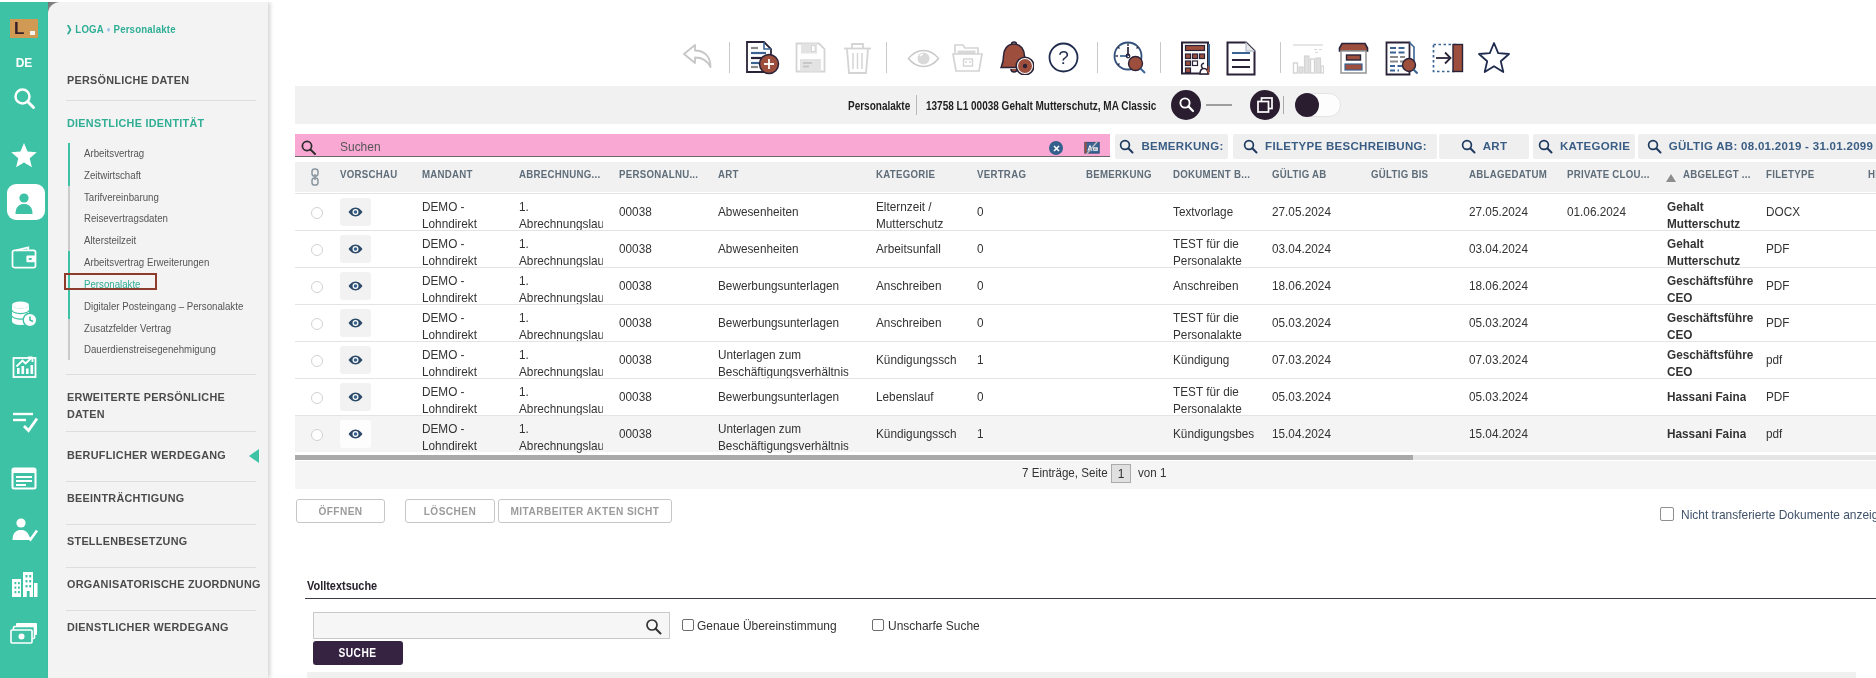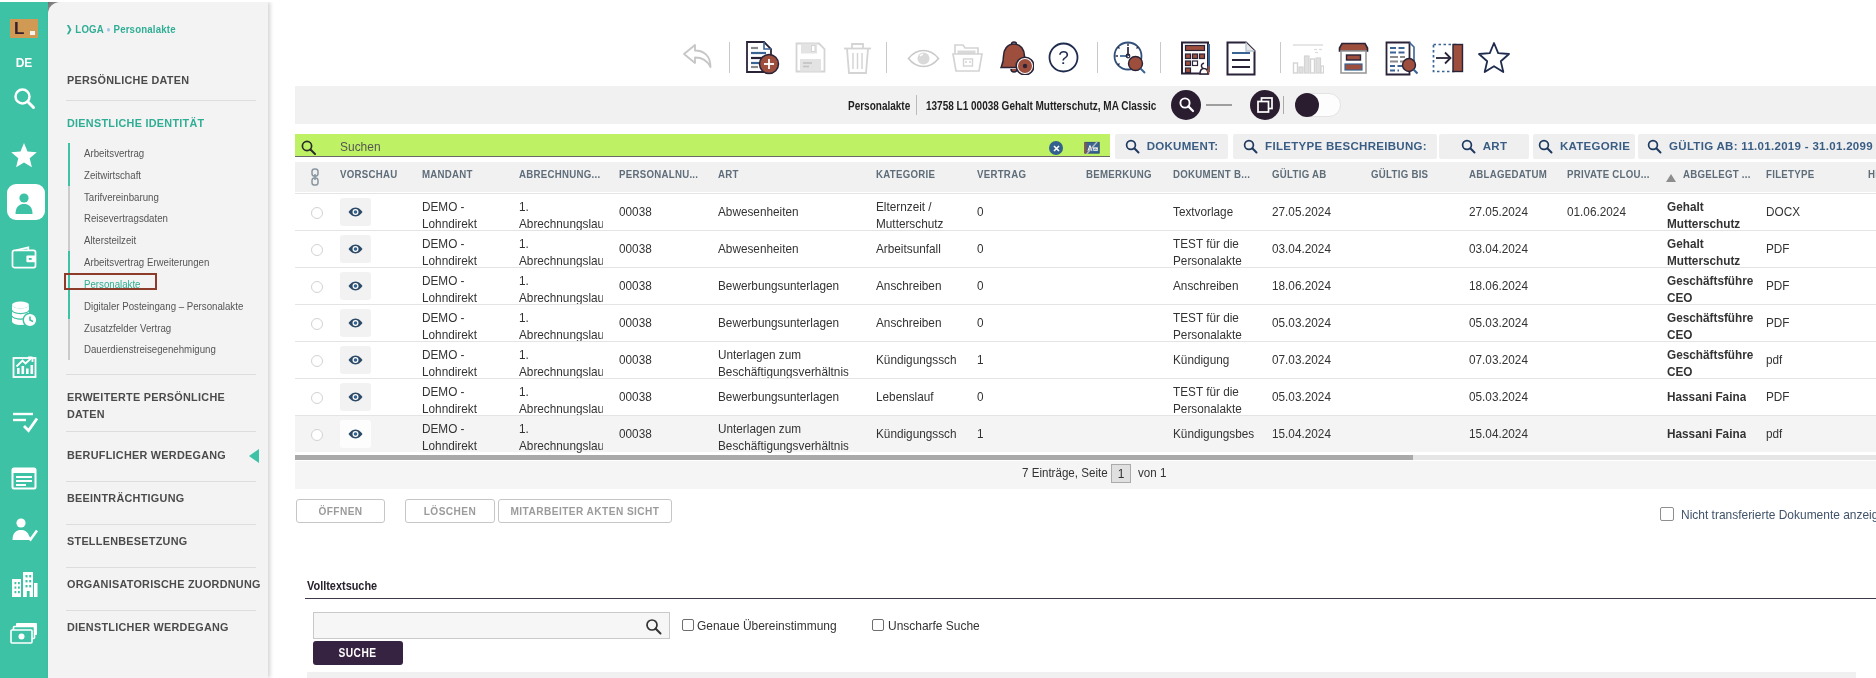--- a/index.html
+++ b/index.html
@@ -37,21 +37,21 @@
   #graybar .t1 { position:absolute; left:553px; top:13px; font-size:12.5px; font-weight:bold; color:#1f1f1f; transform:scaleX(0.80); transform-origin:0 0; }
   #graybar .vsep { position:absolute; left:621px; top:9px; width:1px; height:20px; background:#bbb; }
   #graybar .t2 { position:absolute; left:631px; top:13px; font-size:12.5px; font-weight:bold; color:#1f1f1f; transform:scaleX(0.80); transform-origin:0 0; white-space:nowrap; }
   .dcirc { border-radius:50%; background:#2a1d30; }
   #dash1 { left:1206px; top:104px; width:26px; height:2px; background:#9e9e9e; }
   #vsep2 { left:1283px; top:96px; width:1px; height:18px; background:#aaa; }
   #toggle { left:1295px; top:93px; width:46px; height:24px; background:#fdfdfd; border:1px solid #e3e3e3; border-radius:12px; }
   #toggleknob { left:1295px; top:93px; width:24px; height:24px; background:#2a1d30; border-radius:50%; }
 
   
-  #searchrow { left:295px; top:134px; width:815px; height:23px; background:#bef264; border-bottom:1px solid #6a6a6a; }
+  #searchrow { left:295px; top:134px; width:815px; height:23px; background:#f9a8d4; border-bottom:1px solid #6a6a6a; }
   #searchrow .ph { position:absolute; left:45px; top:5px; font-size:13px; color:#565656; transform:scaleX(0.92); transform-origin:0 0; }
   
   .fbtn { top:134px; height:24.5px; background:#efeff0; border-radius:2px; color:#3a5d84; font-size:11.5px; font-weight:bold; letter-spacing:0.3px; white-space:nowrap; display:flex; align-items:center; justify-content:center; gap:7px; overflow:hidden; }
   .fbtn svg { flex:0 0 auto; }
 
   
   .th { top:163px; font-size:11px; font-weight:bold; color:#5e6d79; letter-spacing:0.3px; line-height:22px; white-space:nowrap; transform:scaleX(0.88); transform-origin:0 0; }
   #theadrow { left:295px; top:162px; width:1581px; height:30px; background:#f1f1f1; }
   .row { left:295px; width:1581px; height:37px; border-top:1px solid #e4e4e5; background:#fff; }
   .row.alt { background:#f4f4f4; }
@@ -381,21 +381,21 @@
         <path d="M10 10.5 L12 8.5 L13.5 10" stroke="#3a6494" stroke-width="0.9" fill="none"></path>
         <line x1="2.5" y1="14.5" x2="14.5" y2="0.5" stroke="#b9b9b9" stroke-width="1.6"></line>
       </svg>
     </div>
 
   <div class="abs fbtn" style="left:1115px; width:113px;">
       <svg width="15" height="15" viewBox="0 0 15 15">
         <circle cx="6" cy="6" r="4.4" fill="none" stroke="#1f3a5f" stroke-width="1.7"></circle>
         <line x1="9.3" y1="9.3" x2="13.5" y2="13.5" stroke="#1f3a5f" stroke-width="2" stroke-linecap="round"></line>
       </svg>
-      <span>DOKUMENT:</span>
+      <span>BEMERKUNG:</span>
     </div>
   <div class="abs fbtn" style="left:1233px; width:204px;">
       <svg width="15" height="15" viewBox="0 0 15 15">
         <circle cx="6" cy="6" r="4.4" fill="none" stroke="#1f3a5f" stroke-width="1.7"></circle>
         <line x1="9.3" y1="9.3" x2="13.5" y2="13.5" stroke="#1f3a5f" stroke-width="2" stroke-linecap="round"></line>
       </svg>
       <span>FILETYPE BESCHREIBUNG:</span>
     </div>
   <div class="abs fbtn" style="left:1439px; width:90px;">
       <svg width="15" height="15" viewBox="0 0 15 15">
@@ -409,21 +409,21 @@
         <circle cx="6" cy="6" r="4.4" fill="none" stroke="#1f3a5f" stroke-width="1.7"></circle>
         <line x1="9.3" y1="9.3" x2="13.5" y2="13.5" stroke="#1f3a5f" stroke-width="2" stroke-linecap="round"></line>
       </svg>
       <span>KATEGORIE</span>
     </div>
   <div class="abs fbtn" style="left:1638px; width:244px;">
       <svg width="15" height="15" viewBox="0 0 15 15">
         <circle cx="6" cy="6" r="4.4" fill="none" stroke="#1f3a5f" stroke-width="1.7"></circle>
         <line x1="9.3" y1="9.3" x2="13.5" y2="13.5" stroke="#1f3a5f" stroke-width="2" stroke-linecap="round"></line>
       </svg>
-      <span>GÜLTIG AB: 11.01.2019 - 31.01.2099</span>
+      <span>GÜLTIG AB: 08.01.2019 - 31.01.2099</span>
     </div>
 
   <div class="abs" id="theadrow"></div>
   <div class="abs" style="left:310px; top:168px; line-height:0;"><svg width="10" height="18" viewBox="0 0 10 18">
         <rect x="2" y="1" width="6" height="7" rx="2.6" fill="none" stroke="#8a97a0" stroke-width="1.5"></rect>
         <rect x="2" y="10" width="6" height="7" rx="2.6" fill="none" stroke="#8a97a0" stroke-width="1.5"></rect>
         <line x1="5" y1="6" x2="5" y2="12" stroke="#8a97a0" stroke-width="1.5"></line>
       </svg></div>
   <div class="abs th" style="left:340px;">VORSCHAU</div>
   <div class="abs th" style="left:422px;">MANDANT</div>

